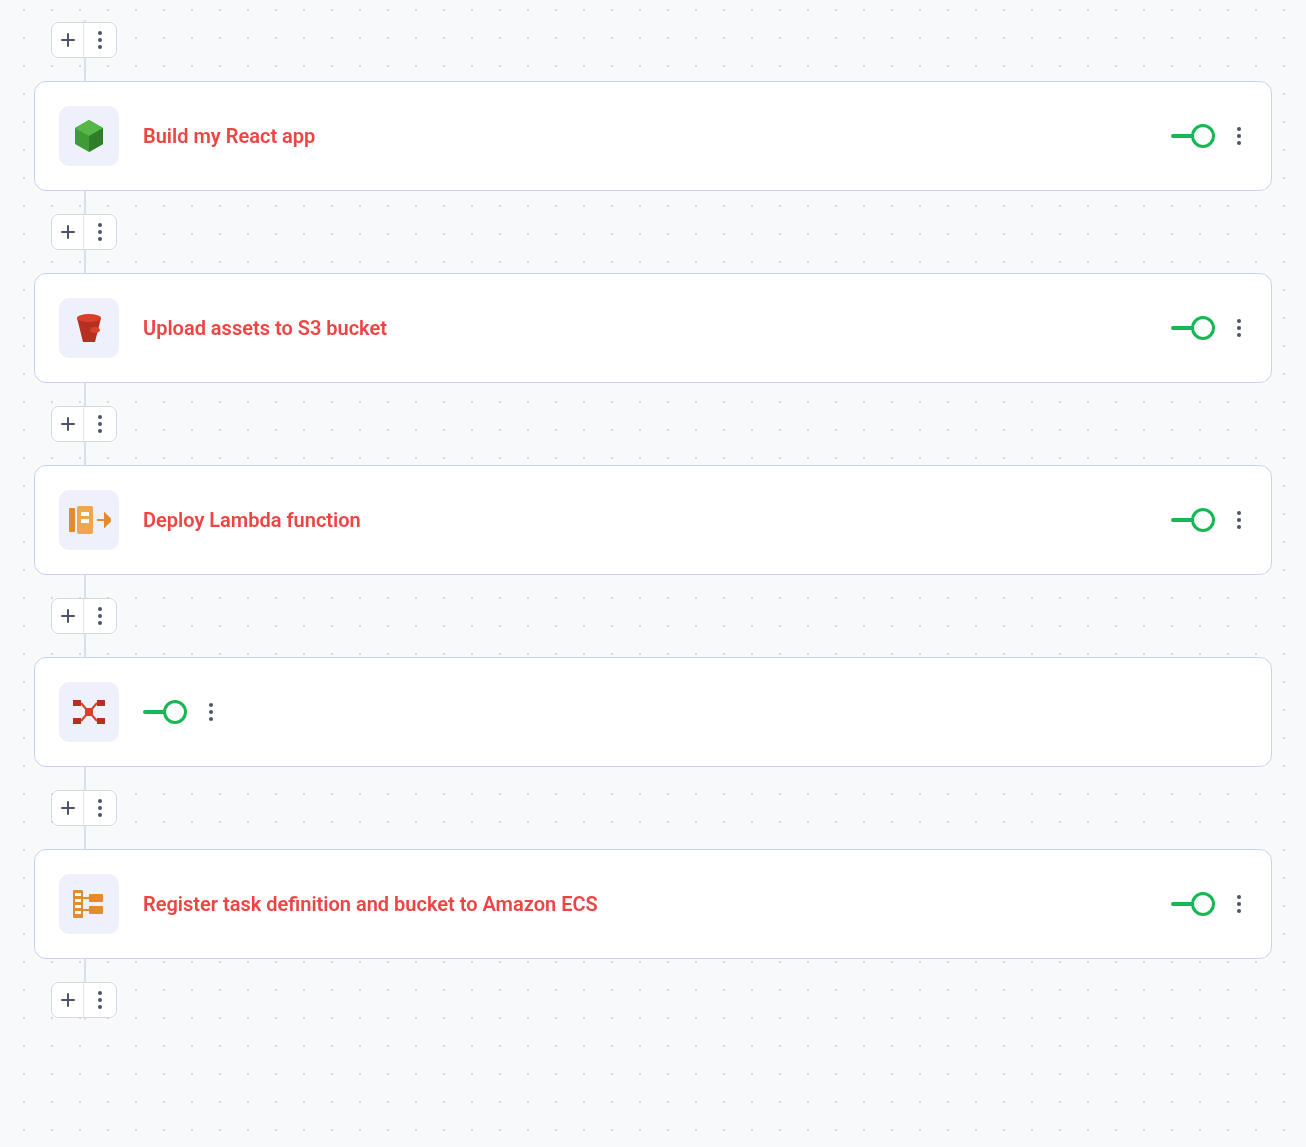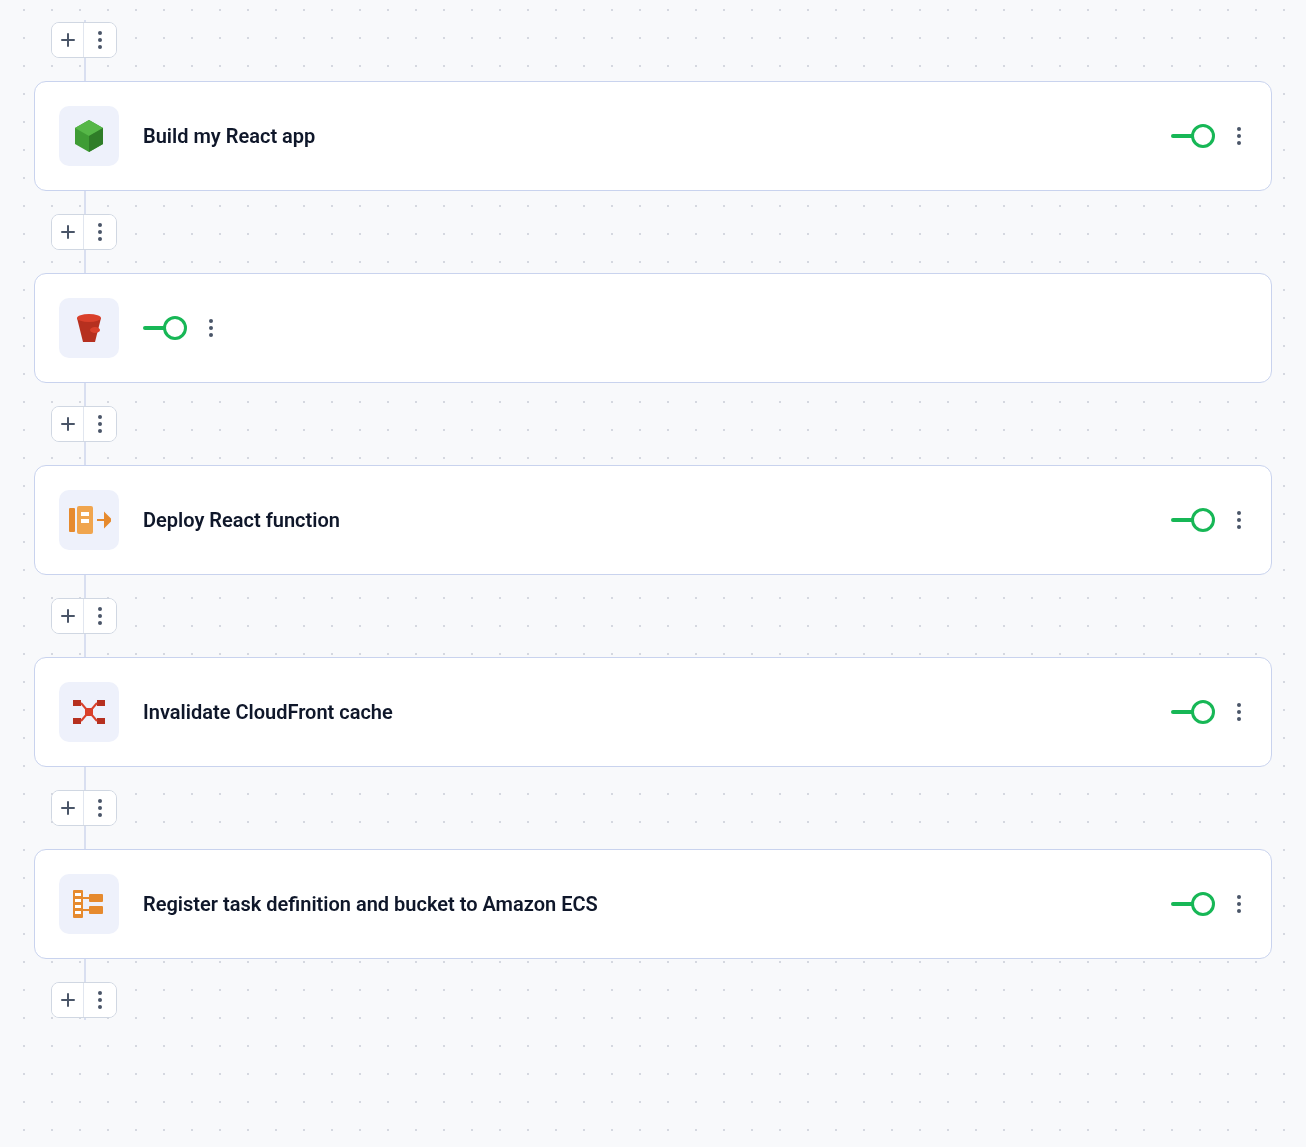--- a/index.html
+++ b/index.html
@@ -73,21 +73,21 @@
     background: #eef1fb;
     display: flex;
     align-items: center;
     justify-content: center;
     flex-shrink: 0;
     margin-right: 24px;
   }
   .step-title {
     font-size: 20px;
     font-weight: 600;
-    color: #0f172a;
+    color: #ef4444;
     flex: 1;
   }
   .step-controls {
     display: flex;
     align-items: center;
     gap: 18px;
   }
   .toggle {
     width: 42px;
     height: 4px;
@@ -180,20 +180,21 @@
   </div>
 
   <div class="step-card">
     <div class="step-icon">
       <svg width="40" height="40" viewBox="0 0 40 40">
         <path d="M8 10 L14 34 L26 34 L32 10 Z" fill="#b6301f"></path>
         <ellipse cx="20" cy="10" rx="12" ry="4" fill="#d9402b"></ellipse>
         <ellipse cx="26" cy="22" rx="5" ry="3" fill="#d9402b"></ellipse>
       </svg>
     </div>
+    <div class="step-title">Upload assets to S3 bucket</div>
     <div class="step-controls">
       <div class="toggle"></div>
       <div class="kebab">
           <span></span>
           <span></span>
           <span></span>
         </div>
     </div>
   </div>
 
@@ -217,21 +218,21 @@
   <div class="step-card">
     <div class="step-icon">
       <svg width="44" height="40" viewBox="0 0 44 40">
         <rect x="2" y="8" width="6" height="24" rx="1" fill="#e68a2e"></rect>
         <rect x="10" y="6" width="16" height="28" rx="2" fill="#f0a54e"></rect>
         <rect x="14" y="12" width="8" height="4" fill="#fff"></rect>
         <rect x="14" y="19" width="8" height="4" fill="#fff"></rect>
         <path d="M30 20 L42 20 M38 14 L44 20 L38 26 Z" stroke="#e68a2e" stroke-width="2" fill="#e68a2e"></path>
       </svg>
     </div>
-    <div class="step-title">Deploy React function</div>
+    <div class="step-title">Deploy Lambda function</div>
     <div class="step-controls">
       <div class="toggle"></div>
       <div class="kebab">
           <span></span>
           <span></span>
           <span></span>
         </div>
     </div>
   </div>
 
@@ -256,21 +257,20 @@
     <div class="step-icon">
       <svg width="40" height="40" viewBox="0 0 40 40">
         <rect x="16" y="16" width="8" height="8" fill="#d9402b"></rect>
         <rect x="4" y="8" width="8" height="6" fill="#b6301f"></rect>
         <rect x="28" y="8" width="8" height="6" fill="#b6301f"></rect>
         <rect x="4" y="26" width="8" height="6" fill="#b6301f"></rect>
         <rect x="28" y="26" width="8" height="6" fill="#b6301f"></rect>
         <path d="M12 11 L18 18 M28 11 L22 18 M12 29 L18 22 M28 29 L22 22" stroke="#d9402b" stroke-width="2"></path>
       </svg>
     </div>
-    <div class="step-title">Invalidate CloudFront cache</div>
     <div class="step-controls">
       <div class="toggle"></div>
       <div class="kebab">
           <span></span>
           <span></span>
           <span></span>
         </div>
     </div>
   </div>
 

